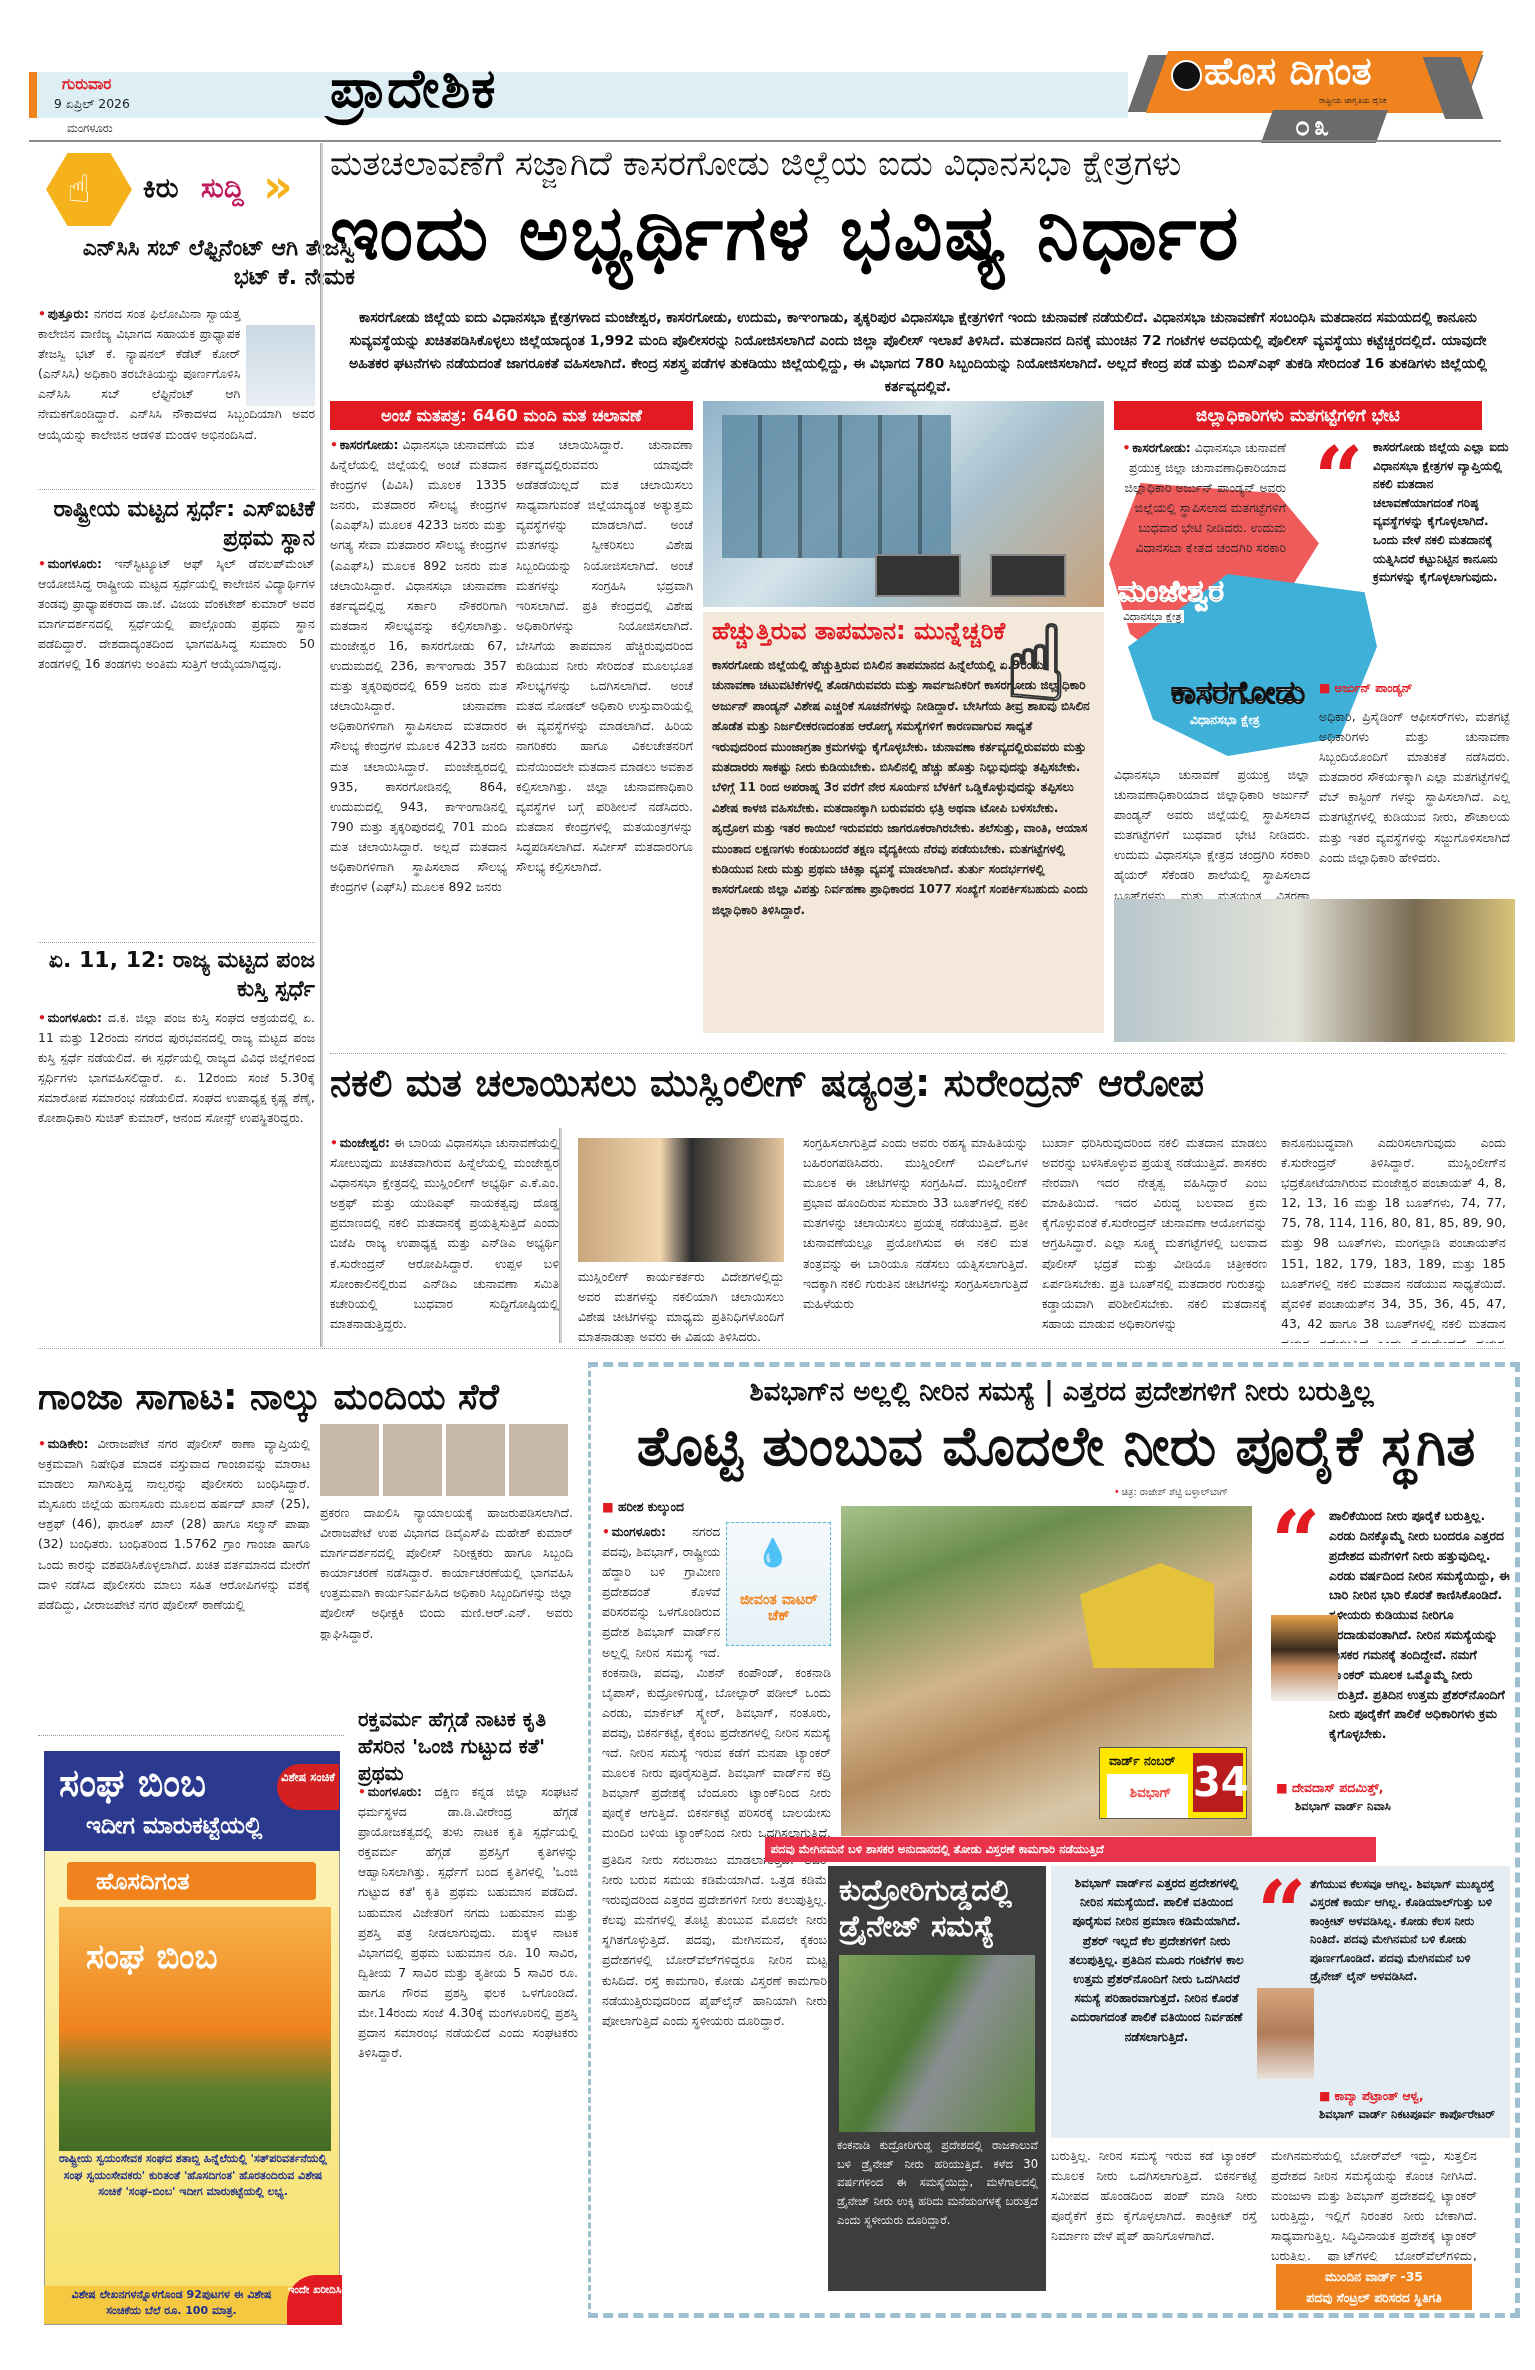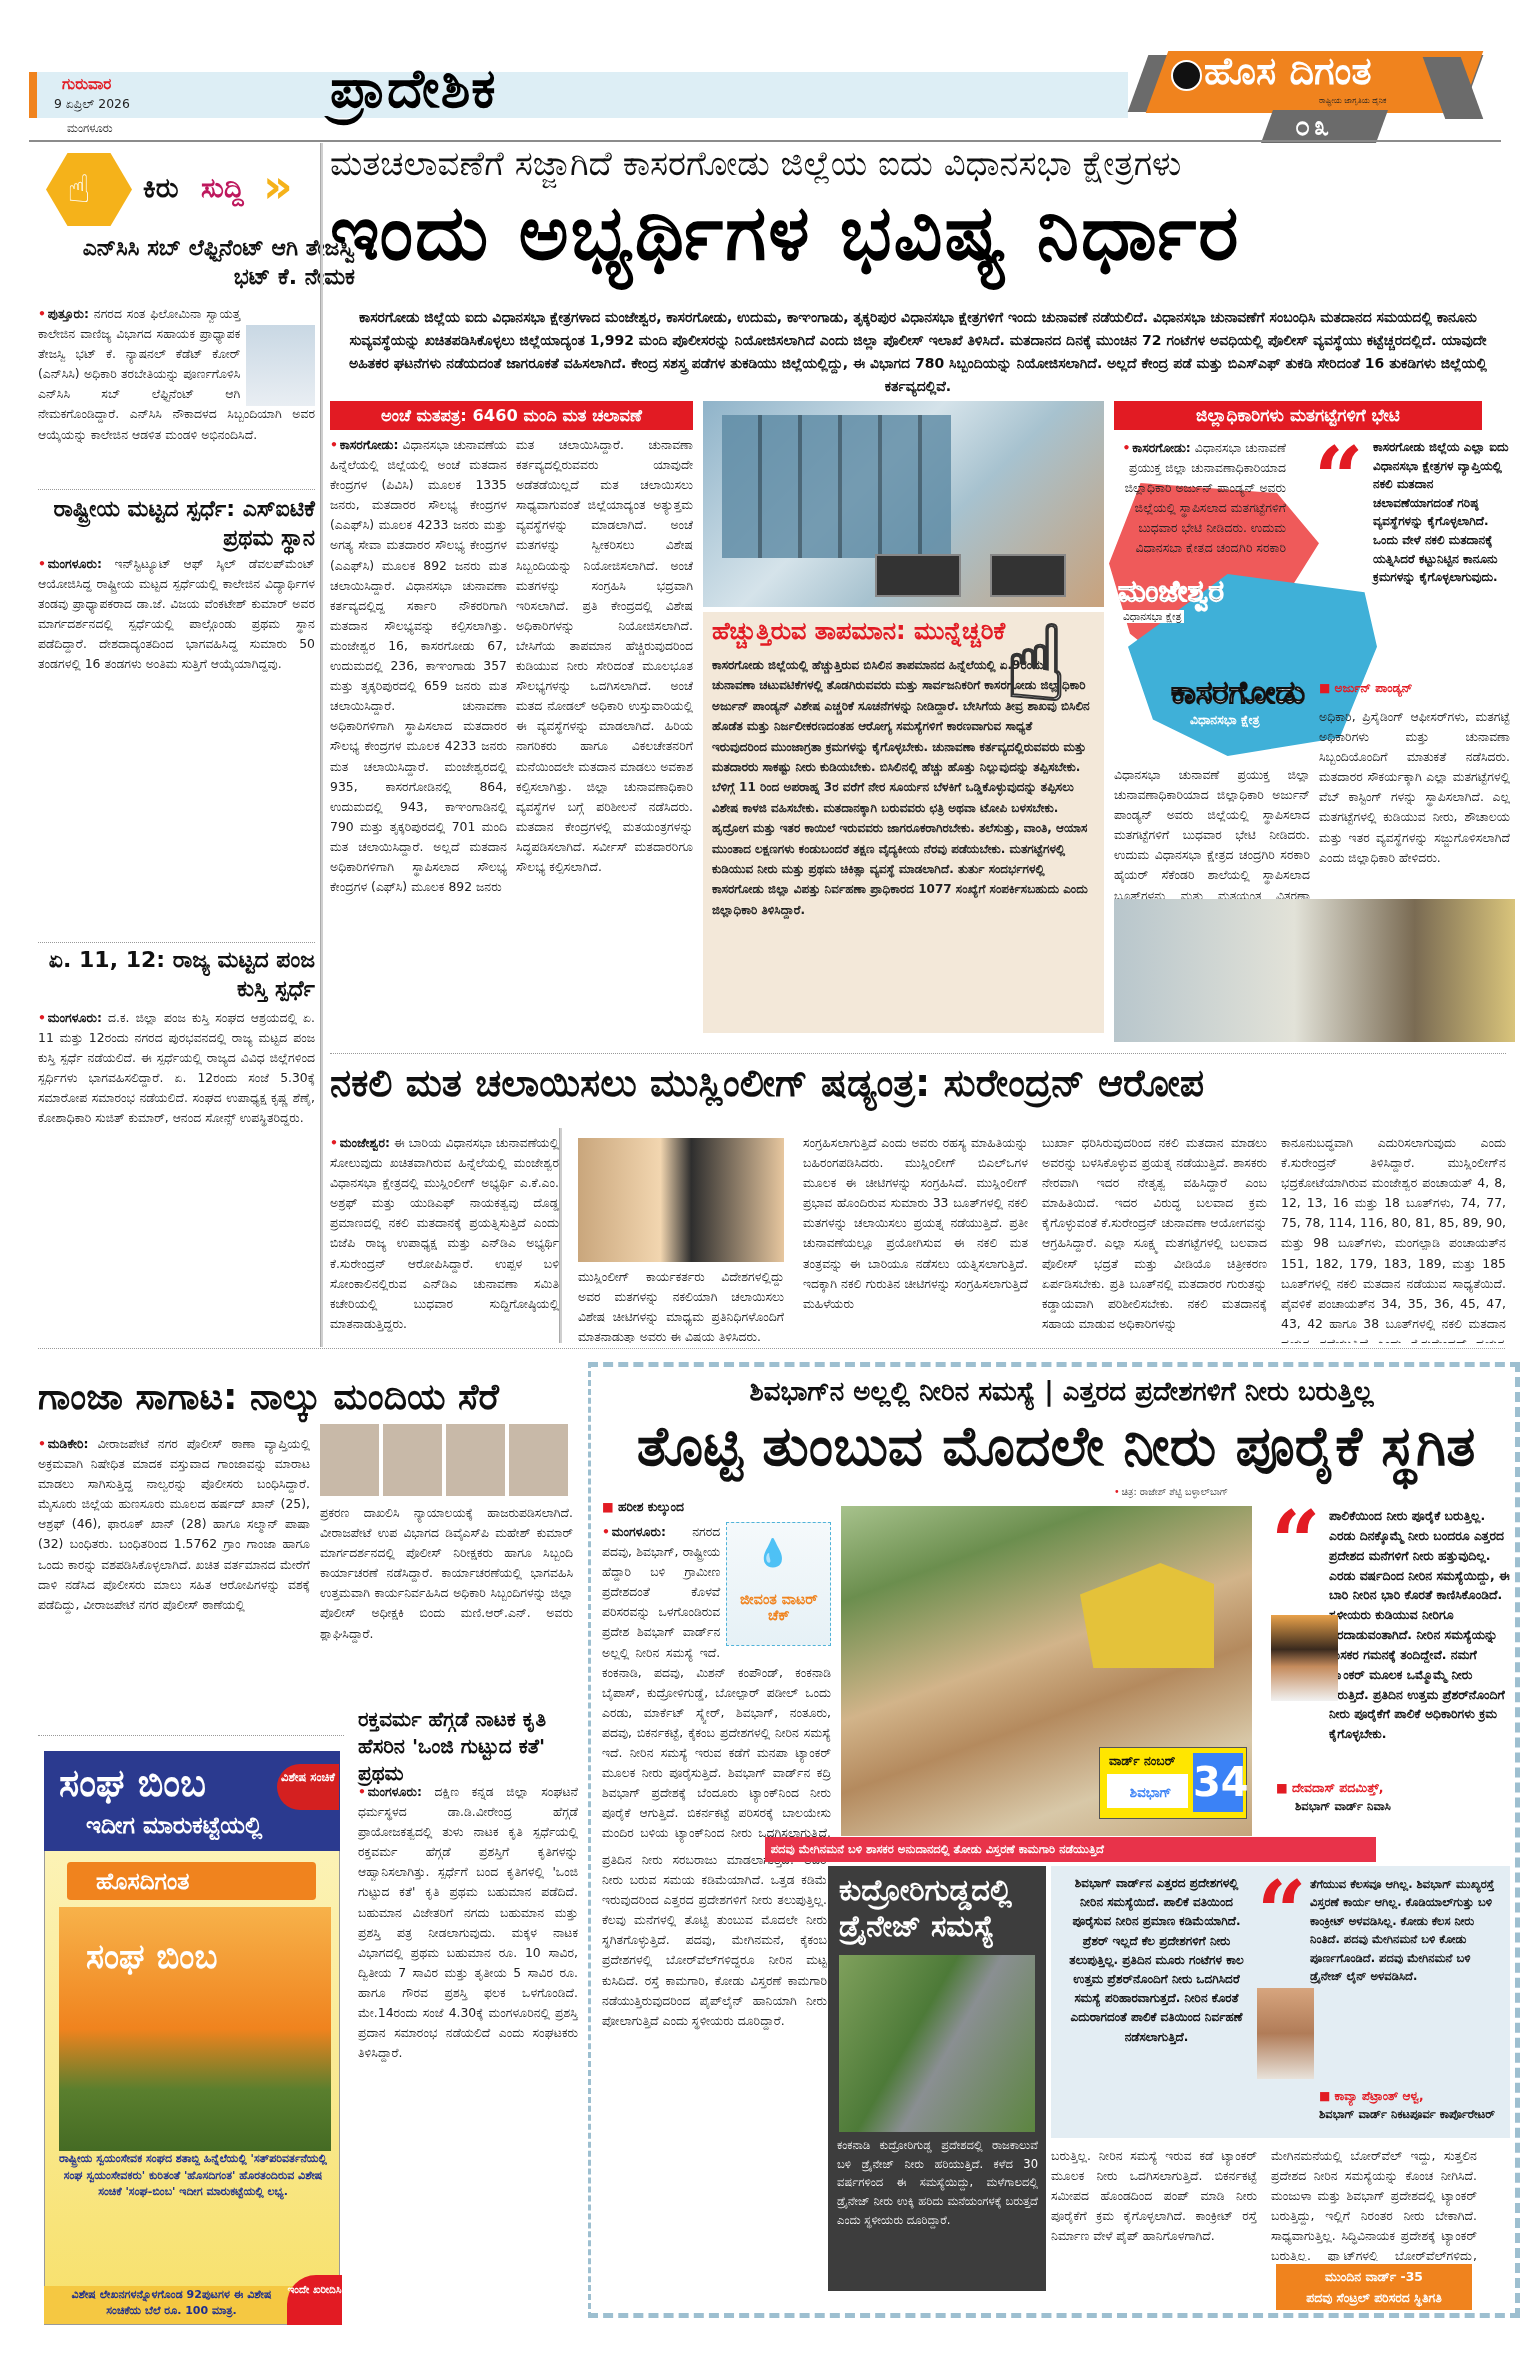--- a/index.html
+++ b/index.html
@@ -63,22 +63,22 @@
   .h2-ganja { left: 38px; top: 1376px; width: 535px; font-size: 36px; font-weight: bold; color: #111; }
 
   .water-box { left: 588px; top: 1362px; width: 932px; height: 956px; border: 5.7px dashed #9dbfd0; border-left: 3.8px dashed #9dbfd0; background: #fff; }
   .water-kicker { left: 612px; top: 1376px; width: 899px; font-size: 26px; font-weight: bold; color: #111; text-align: center; }
   .water-head { left: 602px; top: 1413px; width: 908px; font-size: 55px; font-weight: bold; color: #111; text-align: center; font-family: "DejaVu Serif", serif; }
   .water-credit { left: 1114px; top: 1486px; font-size: 9.6px; color: #333; }
   .water-credit::before { content: "•"; color: #e21b23; margin-right: 1.9px; }
 
   .ward-box { left: 1099px; top: 1747px; width: 148px; height: 72px; background: #ffe600; border: 1.9px solid #555; }
   .ward-lbl { left: 1109px; top: 1753px; font-size: 12.4px; font-weight: bold; color: #111; }
-  .ward-name { left: 1107px; top: 1774px; width: 81px; height: 34px; background: #fff; font-size: 13.4px; font-weight: bold; color: #3b82f6; text-align: center; line-height: 38px; padding-left: 6px; }
-  .ward-num { left: 1193px; top: 1753px; width: 50px; height: 59px; background: #3b82f6; font-size: 40px; font-weight: bold; color: #fff; text-align: center; line-height: 59px; }
+  .ward-name { left: 1107px; top: 1774px; width: 81px; height: 44px; background: #fff; font-size: 13.4px; font-weight: bold; color: #ef4444; text-align: center; line-height: 38px; padding-left: 6px; }
+  .ward-num { left: 1193px; top: 1753px; width: 50px; height: 59px; background: #b91c1c; font-size: 40px; font-weight: bold; color: #fff; text-align: center; line-height: 59px; }
 
   .caption-bar { left: 765px; top: 1837px; width: 611px; height: 25px; background: #e8334a; font-size: 11.5px; font-weight: bold; color: #fff; line-height: 25px; padding-left: 5.7px; white-space: nowrap; overflow: hidden; }
 
   .drain-box { left: 828px; top: 1866px; width: 218px; height: 425px; background: #3d3d3d; }
   .drain-head { left: 839px; top: 1872px; width: 201px; font-size: 29px; font-weight: bold; color: #fff; line-height: 1.25; }
 
   .quote-box2 { left: 1051px; top: 1866px; width: 459px; height: 272px; background: #e3edf3; }
   .next-bar { left: 1276px; top: 2264px; width: 196px; height: 46px; background: #f0831e; color: #fff; font-size: 12.4px; font-weight: bold; text-align: center; line-height: 21px; padding-top: 1.9px; }
 
   

